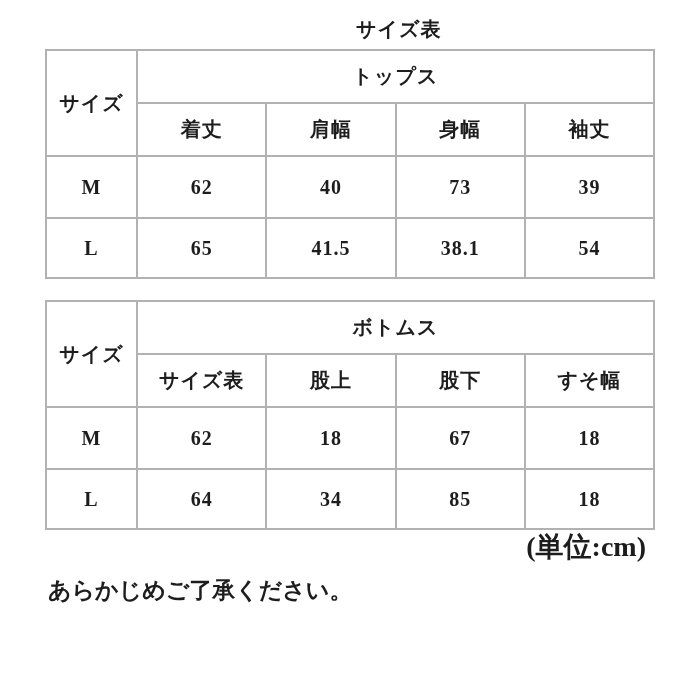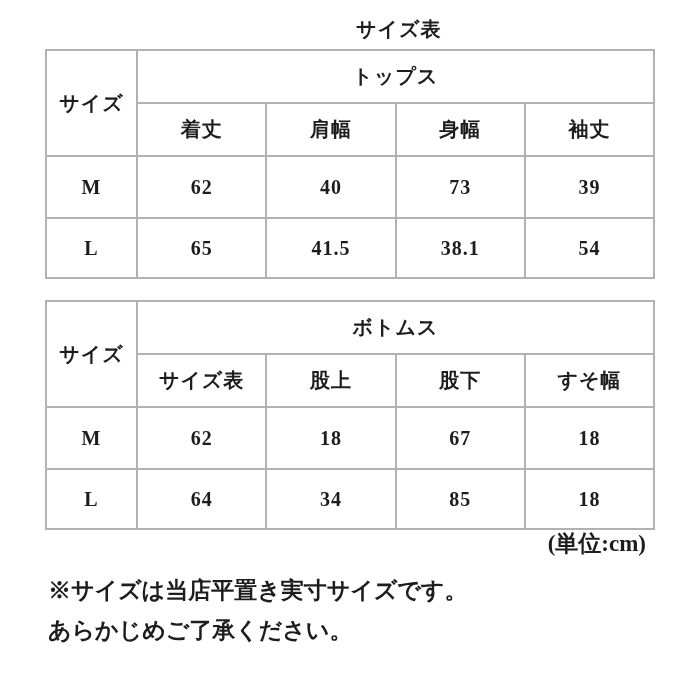--- a/index.html
+++ b/index.html
@@ -44,21 +44,21 @@
   }
   col.size-col { width: 91px; }
   tr.group-row   { height: 51px; }
   tr.cols-row    { height: 50px; }
   tr.data-row-m  { height: 62px; }
   tr.data-row-l  { height: 60px; }
   .unit-note {
     position: absolute;
     top: 528px;
     right: 54px;
-    font-size: 23px;
+    font-size: 28px;
     font-weight: bold;
     white-space: nowrap;
     text-align: center;
   }
   .footnotes {
     position: absolute;
     left: 48px;
     top: 571px;
     font-size: 23px;
     font-weight: bold;
@@ -141,17 +141,16 @@
         <td>34</td>
         <td>85</td>
         <td>18</td>
       </tr>
     </tbody>
   </table>
 
   <div class="unit-note">(単位:cm)</div>
 
   <div class="footnotes">
-    <div>※サイズは当店平置き実寸サイズです。</div>
     <div>あらかじめご了承ください。</div>
   </div>
 
 </div>
 
 </body></html>

